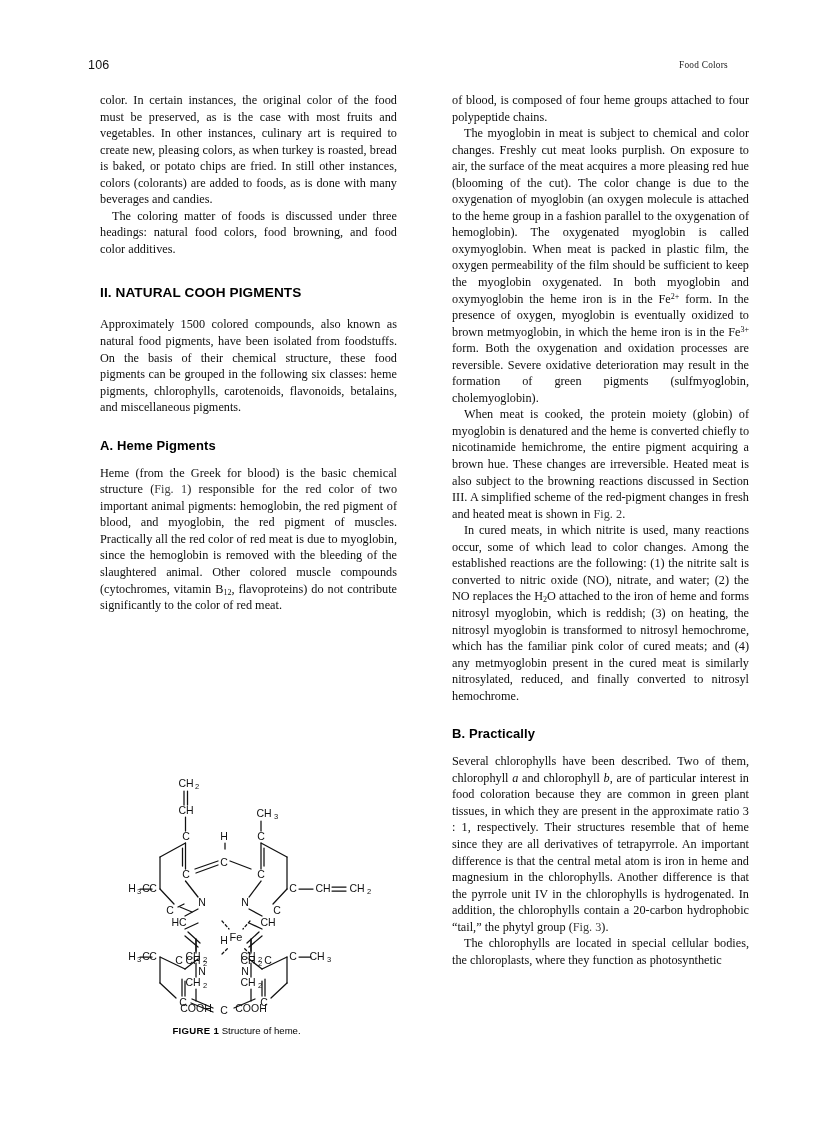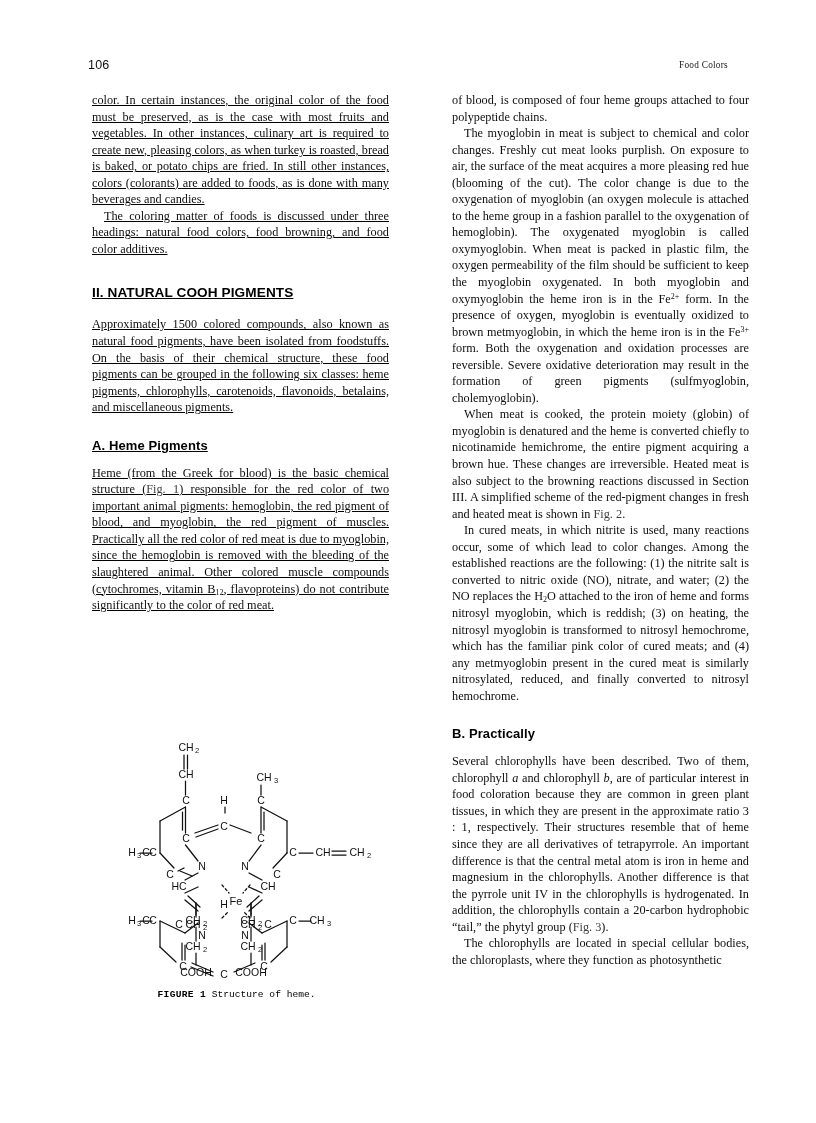--- a/index.html
+++ b/index.html
@@ -49,21 +49,21 @@
     position: absolute;
     top: 92px;
     left: 88px;
     width: 641px;
   }
   .col {
     position: absolute;
     top: 0;
     width: 297px;
   }
-  .col-left  { left: 4px; text-decoration: underline; }
+  .col-left  { left: 12px; }
   .col-right { left: 336px; margin-left: 28px; }
 
   p.body {
     margin: 0;
     font-size: 12.25px;
     line-height: 16.55px;
     text-align: justify;
     text-justify: inter-word;
     text-indent: 0;
     hyphens: none;
@@ -103,25 +103,26 @@
   .figure {
     position: absolute;
     left: 88px;
     top: 735px;
     width: 297px;
   }
   .figbox {
     position: relative;
     width: 297px;
     height: 248px;
+    margin-top: 36px;
   }
   .figcap {
     margin-top: 6px;
     text-align: center;
-    font-family: Liberation Mono, monospace;
+    font-family: Liberation Sans, sans-serif;
     font-size: 9.6px;
     color: #000;
   }
   .figcap b { font-weight: bold; letter-spacing: 0.3px; }
   .figcap .captxt { font-weight: normal; }
 
   .edge-mark {
     position: absolute;
     left: 0;
     top: 1100px;

